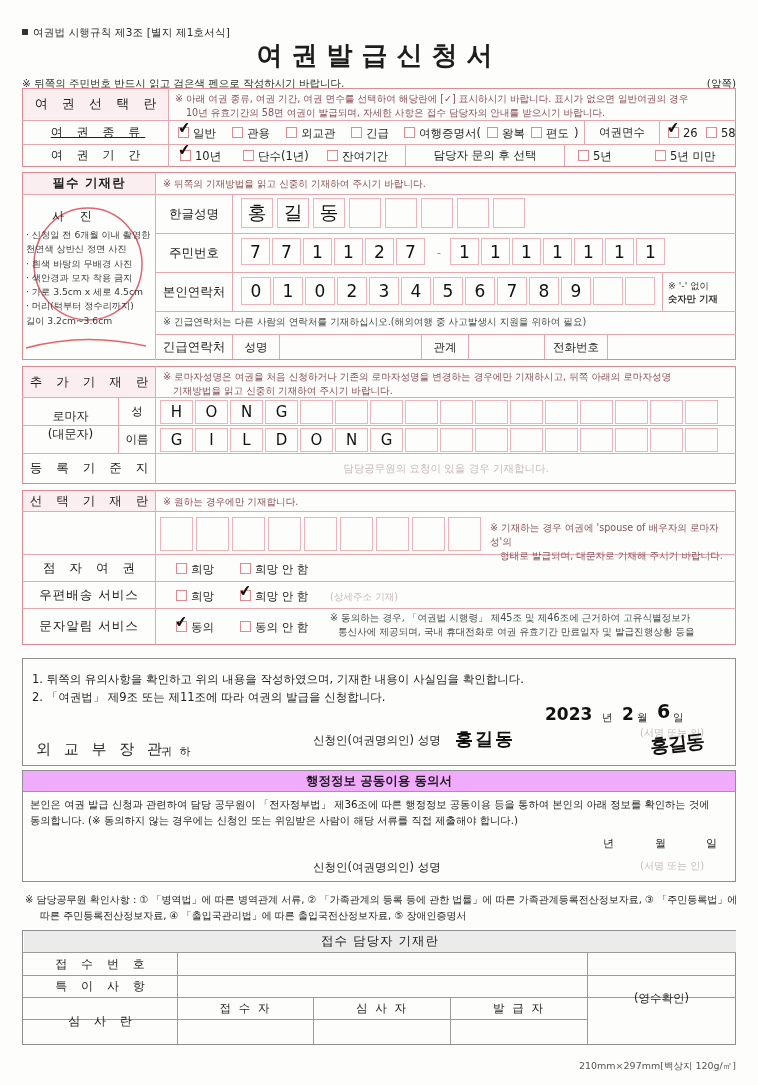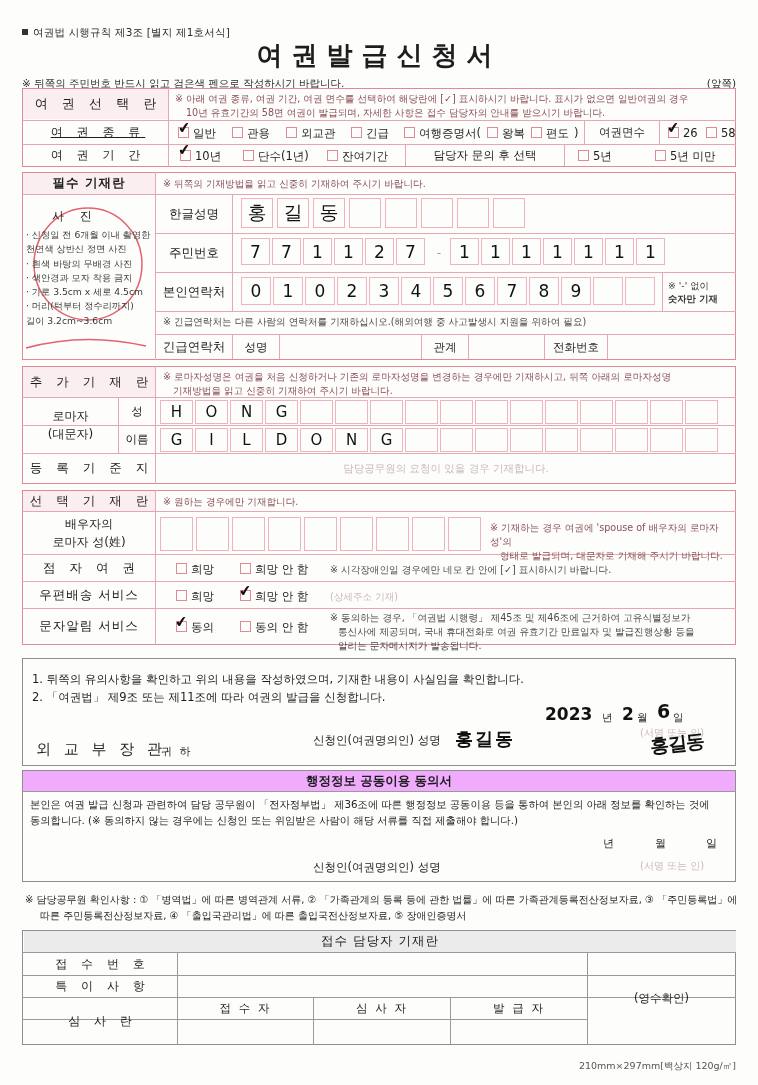--- a/index.html
+++ b/index.html
@@ -272,59 +272,53 @@
   <div class="blk redblk" style="left:22px;top:490px;width:714px;height:155px;"></div>
   <div class="rowline" style="left:22px;top:511px;width:714px;height:1.2px;"></div>
   <div class="rowline" style="left:22px;top:554px;width:714px;height:1.2px;"></div>
   <div class="rowline" style="left:22px;top:581px;width:714px;height:1.2px;"></div>
   <div class="rowline" style="left:22px;top:608px;width:714px;height:1.2px;"></div>
   <div class="vline" style="left:155px;top:490px;width:1.3px;height:155px;"></div>
 
   <div class="lbl lbl-sp pinkbg" style="left:23px;top:491px;width:132px;height:20px;font-size:12.5px;text-align:center;">선 택 기 재 란</div>
   <div class="note note-pink" style="left:163px;top:495px;width:560px;">※ 원하는 경우에만 기재합니다.</div>
 
-  <div class="lbl" style="left:23px;top:512px;width:132px;height:42px;font-size:12px;flex-direction:column;line-height:1.5;">
-    <div>배우자의</div>
-    <div>로마자 성(姓)</div>
-  </div>
   <div class="cellrow" id="spouseCells" style="left:160px;top:517px;">
       <div class="cell hand" style="width: 33px; height: 34px; margin-right: 3px; font-size: 15px;"></div>
       <div class="cell hand" style="width: 33px; height: 34px; margin-right: 3px; font-size: 15px;"></div>
       <div class="cell hand" style="width: 33px; height: 34px; margin-right: 3px; font-size: 15px;"></div>
       <div class="cell hand" style="width: 33px; height: 34px; margin-right: 3px; font-size: 15px;"></div>
       <div class="cell hand" style="width: 33px; height: 34px; margin-right: 3px; font-size: 15px;"></div>
       <div class="cell hand" style="width: 33px; height: 34px; margin-right: 3px; font-size: 15px;"></div>
       <div class="cell hand" style="width: 33px; height: 34px; margin-right: 3px; font-size: 15px;"></div>
       <div class="cell hand" style="width: 33px; height: 34px; margin-right: 3px; font-size: 15px;"></div>
       <div class="cell hand" style="width: 33px; height: 34px; margin-right: 3px; font-size: 15px;"></div>
     </div>
   <div class="note note-pink" style="left:490px;top:521px;width:245px;text-align:left;">
     <div>※ 기재하는 경우 여권에 'spouse of 배우자의 로마자 성'의</div>
     <div style="padding-left:10px">형태로 발급되며, 대문자로 기재해 주시기 바랍니다.</div>
   </div>
 
   <div class="lbl lbl-sp" style="left:23px;top:555px;width:132px;height:26px;font-size:12.5px;">점  자  여  권</div>
   <div class="opt" style="left:176px;top:562px;"><span class="cbox"></span><span>희망</span></div>
   <div class="opt" style="left:240px;top:562px;"><span class="cbox"></span><span>희망 안 함</span></div>
-  <div class="note" style="left:330px;top:563px;width:400px;">※ 시각장애인일 경우에만 네모 칸 안에 [✓] 표시하시기 바랍니다.</div>
 
   <div class="lbl" style="left:23px;top:582px;width:132px;height:26px;font-size:12.5px;letter-spacing:1px;">우편배송 서비스</div>
   <div class="opt" style="left:176px;top:589px;"><span class="cbox"></span><span>희망</span></div>
   <div class="opt" style="left:240px;top:589px;"><span class="cbox"></span><span>희망 안 함</span></div>
   <div class="tick" style="left:239px;top:584px;">✔</div>
   <div class="note greyfaint" style="left:330px;top:590px;width:300px;">(상세주소 기재)</div>
 
   <div class="lbl" style="left:23px;top:609px;width:132px;height:35px;font-size:12.5px;letter-spacing:1px;">문자알림 서비스</div>
   <div class="opt" style="left:176px;top:620px;"><span class="cbox"></span><span>동의</span></div>
   <div class="tick" style="left:175px;top:615px;">✔</div>
   <div class="opt" style="left:240px;top:620px;"><span class="cbox"></span><span>동의 안 함</span></div>
   <div class="note" style="left:330px;top:611px;width:405px;">
     <div>※ 동의하는 경우, 「여권법 시행령」 제45조 및 제46조에 근거하여 고유식별정보가</div>
     <div style="padding-left:8px">통신사에 제공되며, 국내 휴대전화로 여권 유효기간 만료일자 및 발급진행상황 등을</div>
-    <div style="padding-left:8px">알리는 문자메시지가 발송됩니다.</div>
   </div>
 
   <div class="blk" style="left:22px;top:658px;width:714px;height:108px;border:1.3px solid #8e8e8e;"></div>
   <div class="txt" style="left:32px;top:672px;">1. 뒤쪽의 유의사항을 확인하고 위의 내용을 작성하였으며, 기재한 내용이 사실임을 확인합니다.</div>
   <div class="txt" style="left:32px;top:690px;text-align:center;">2. 「여권법」 제9조 또는 제11조에 따라 여권의 발급을 신청합니다.</div>
 
   <div class="sig" style="position:absolute;left:545px;top:704px;font-size:17px;">2023</div>
   <div class="txt" style="left:602px;top:711px;font-size:10.5px;">년</div>
   <div class="sig" style="position:absolute;left:622px;top:704px;font-size:17px;">2</div>
   <div class="txt" style="left:637px;top:711px;font-size:10.5px;">월</div>

